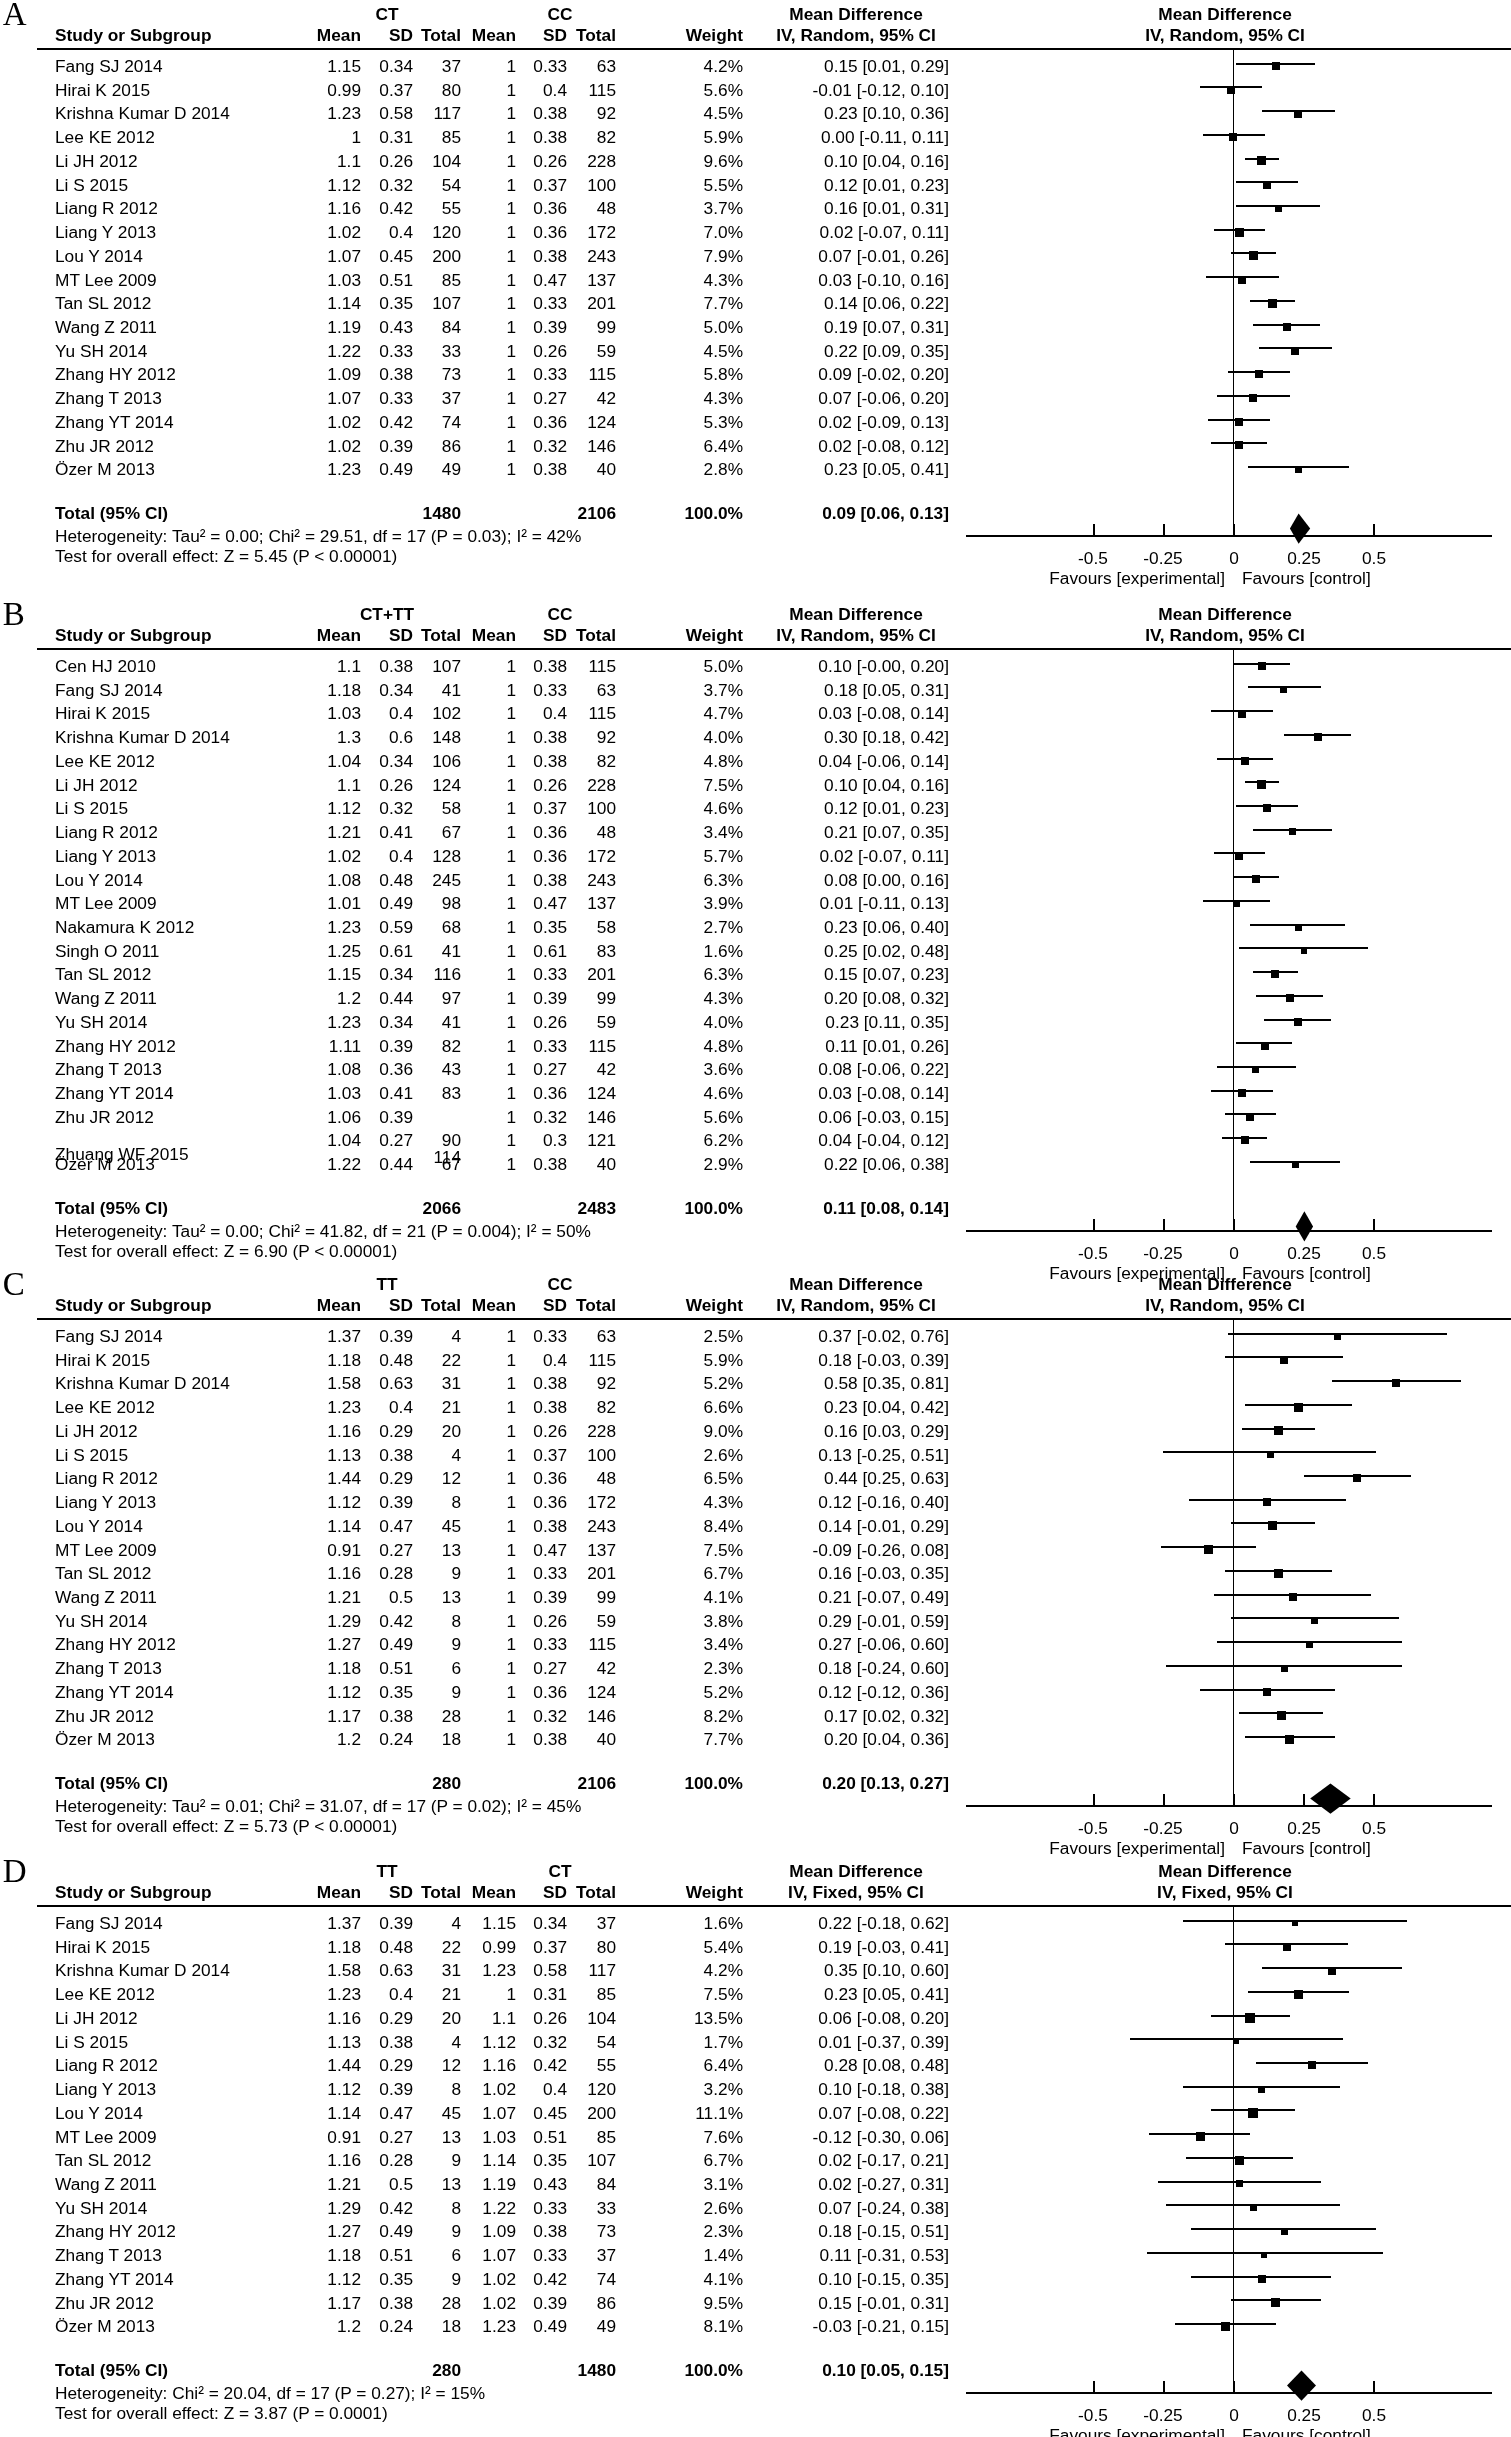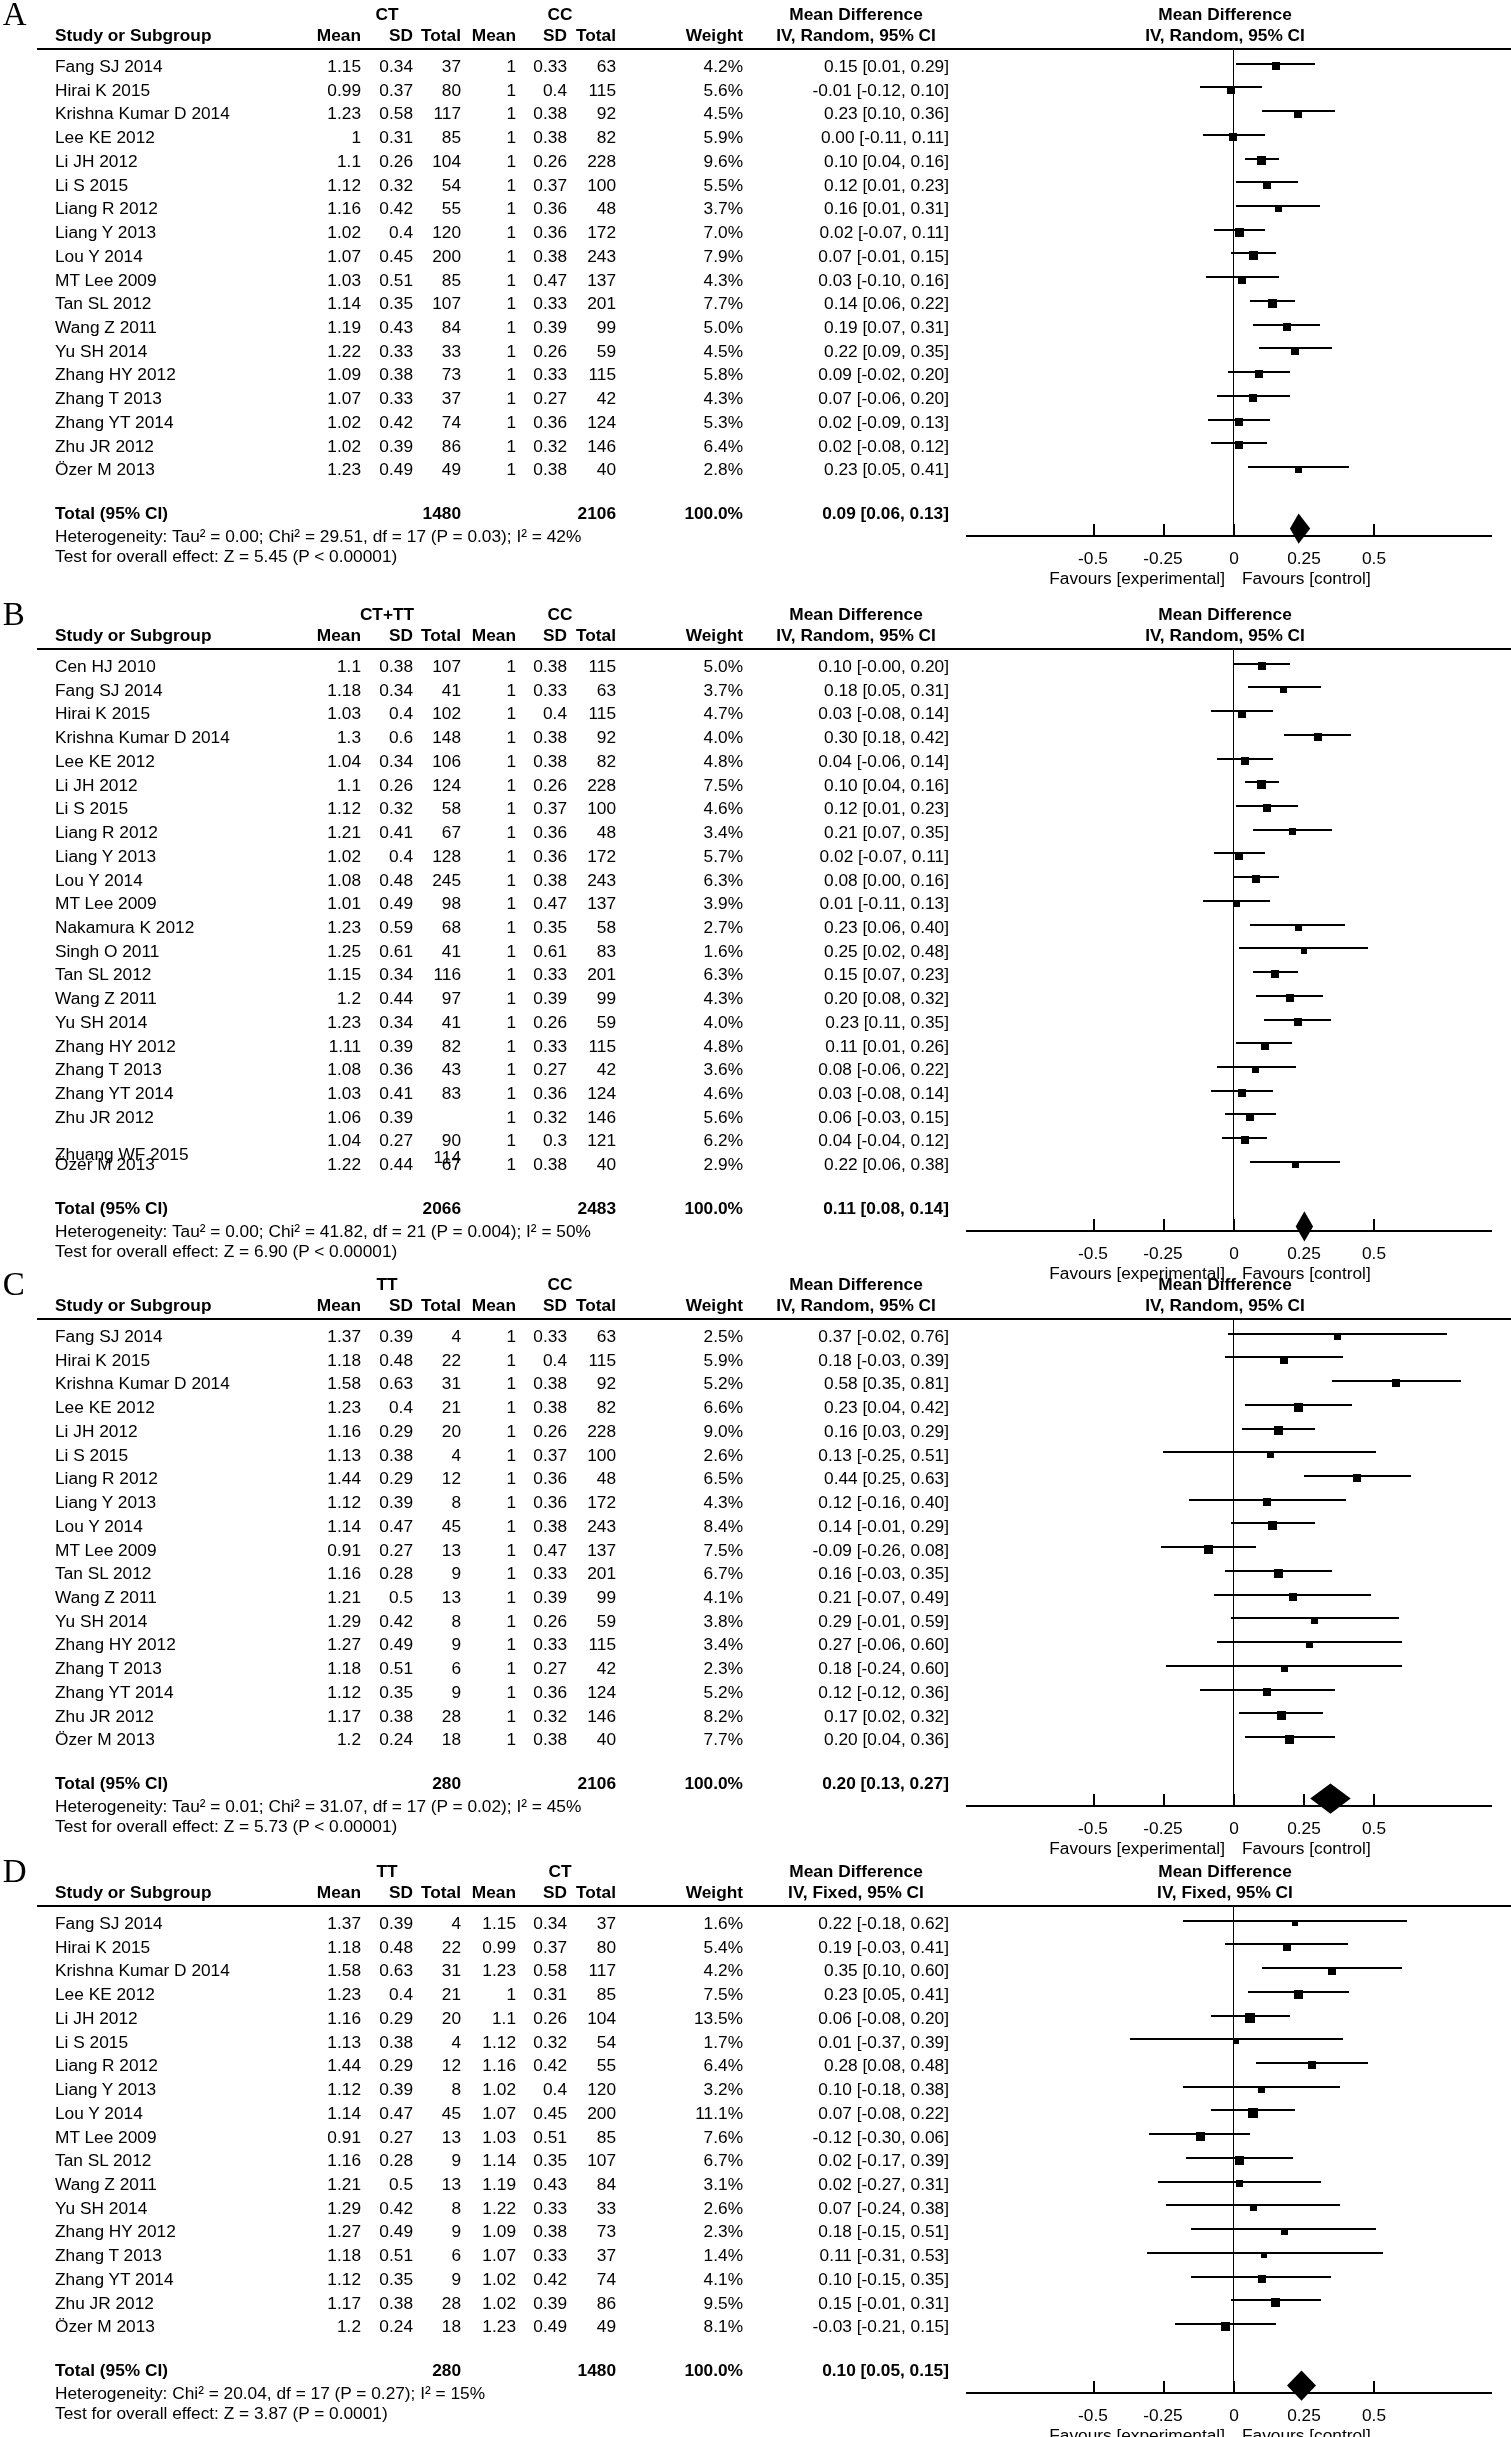--- a/index.html
+++ b/index.html
@@ -126,21 +126,21 @@
       <div class="ci" style="left: 1214px; top: 229px; width: 51px;"></div>
       <div class="sq" style="left: 1235px; top: 228px; width: 8.6px; height: 8.6px;"></div>
       <div class="t" style="top: 246px; left: 55px;">Lou Y 2014</div>
       <div class="t" style="top: 246px; right: 1150px; text-align: right;">1.07</div>
       <div class="t" style="top: 246px; right: 1098px; text-align: right;">0.45</div>
       <div class="t" style="top: 246px; right: 1050px; text-align: right;">200</div>
       <div class="t" style="top: 246px; right: 995px; text-align: right;">1</div>
       <div class="t" style="top: 246px; right: 944px; text-align: right;">0.38</div>
       <div class="t" style="top: 246px; right: 895px; text-align: right;">243</div>
       <div class="t" style="top: 246px; right: 768px; text-align: right;">7.9%</div>
-      <div class="t" style="top: 246px; right: 562px; text-align: right;">0.07 [-0.01, 0.15]</div>
+      <div class="t" style="top: 246px; right: 562px; text-align: right;">0.07 [-0.01, 0.26]</div>
       <div class="ci" style="left: 1231px; top: 252px; width: 45px;"></div>
       <div class="sq" style="left: 1249px; top: 251px; width: 9px; height: 9px;"></div>
       <div class="t" style="top: 270px; left: 55px;">MT Lee 2009</div>
       <div class="t" style="top: 270px; right: 1150px; text-align: right;">1.03</div>
       <div class="t" style="top: 270px; right: 1098px; text-align: right;">0.51</div>
       <div class="t" style="top: 270px; right: 1050px; text-align: right;">85</div>
       <div class="t" style="top: 270px; right: 995px; text-align: right;">1</div>
       <div class="t" style="top: 270px; right: 944px; text-align: right;">0.47</div>
       <div class="t" style="top: 270px; right: 895px; text-align: right;">137</div>
       <div class="t" style="top: 270px; right: 768px; text-align: right;">4.3%</div>
@@ -912,21 +912,21 @@
       <div class="ci" style="left: 1149px; top: 276px; width: 101px;"></div>
       <div class="sq" style="left: 1196px; top: 275px; width: 8.8px; height: 8.8px;"></div>
       <div class="t" style="top: 293px; left: 55px;">Tan SL 2012</div>
       <div class="t" style="top: 293px; right: 1150px; text-align: right;">1.16</div>
       <div class="t" style="top: 293px; right: 1098px; text-align: right;">0.28</div>
       <div class="t" style="top: 293px; right: 1050px; text-align: right;">9</div>
       <div class="t" style="top: 293px; right: 995px; text-align: right;">1.14</div>
       <div class="t" style="top: 293px; right: 944px; text-align: right;">0.35</div>
       <div class="t" style="top: 293px; right: 895px; text-align: right;">107</div>
       <div class="t" style="top: 293px; right: 768px; text-align: right;">6.7%</div>
-      <div class="t" style="top: 293px; right: 562px; text-align: right;">0.02 [-0.17, 0.39]</div>
+      <div class="t" style="top: 293px; right: 562px; text-align: right;">0.02 [-0.17, 0.21]</div>
       <div class="ci" style="left: 1186px; top: 300px; width: 107px;"></div>
       <div class="sq" style="left: 1235px; top: 299px; width: 8.5px; height: 8.5px;"></div>
       <div class="t" style="top: 317px; left: 55px;">Wang Z  2011</div>
       <div class="t" style="top: 317px; right: 1150px; text-align: right;">1.21</div>
       <div class="t" style="top: 317px; right: 1098px; text-align: right;">0.5</div>
       <div class="t" style="top: 317px; right: 1050px; text-align: right;">13</div>
       <div class="t" style="top: 317px; right: 995px; text-align: right;">1.19</div>
       <div class="t" style="top: 317px; right: 944px; text-align: right;">0.43</div>
       <div class="t" style="top: 317px; right: 895px; text-align: right;">84</div>
       <div class="t" style="top: 317px; right: 768px; text-align: right;">3.1%</div>

